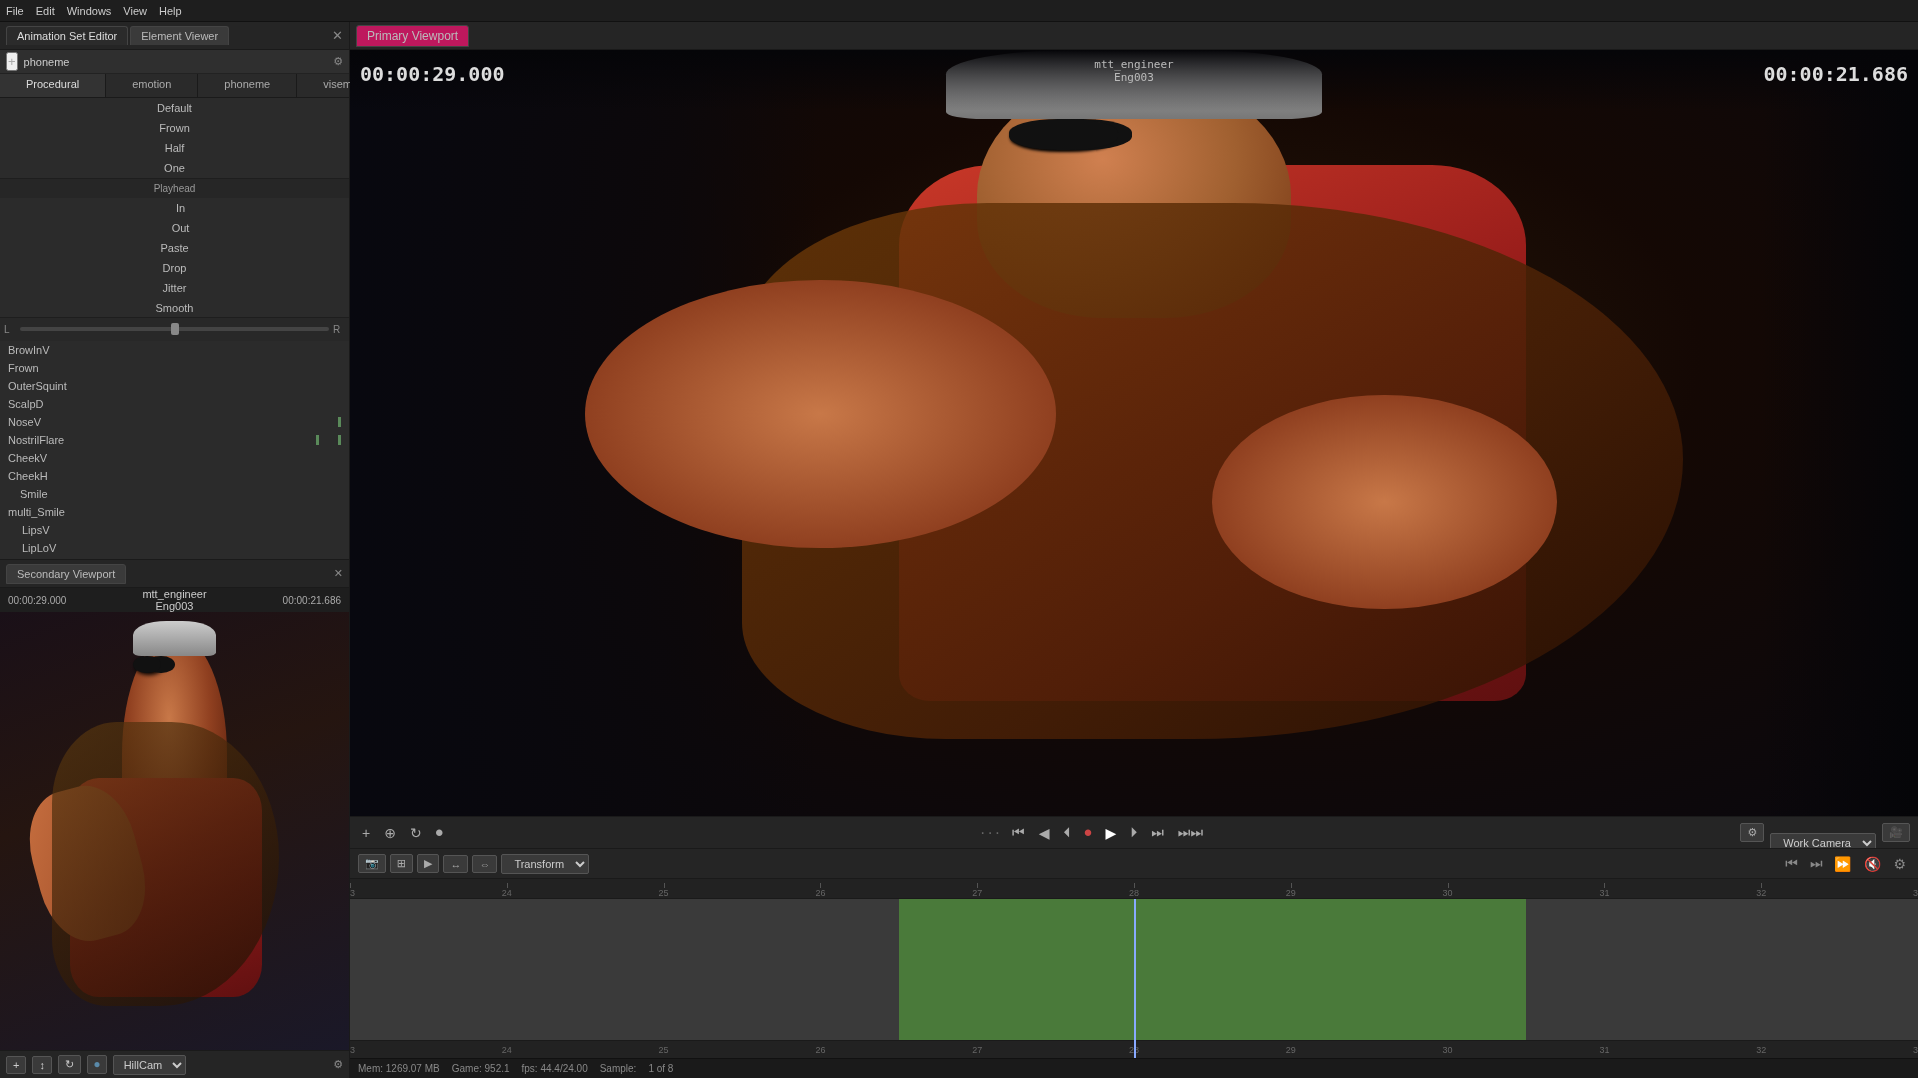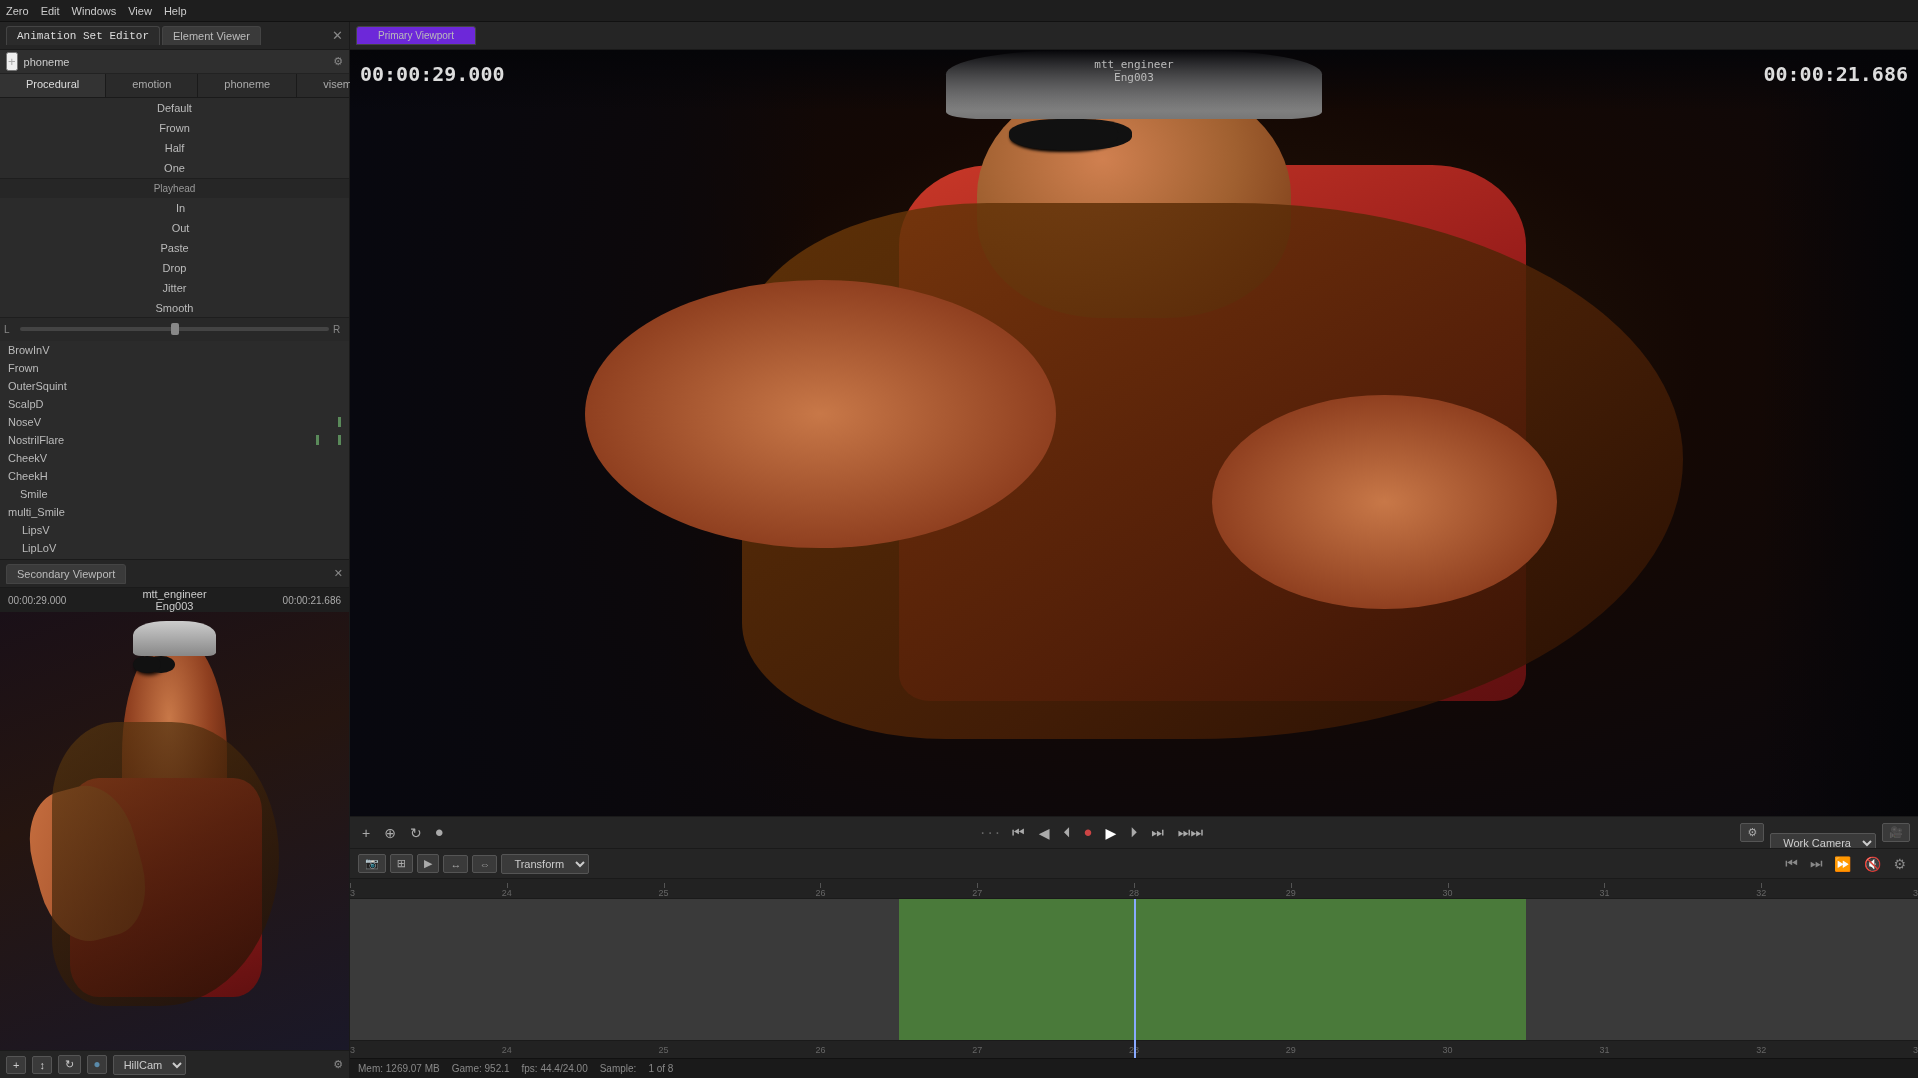--- a/index.html
+++ b/index.html
@@ -67,21 +67,20 @@
       padding: 3px 10px;
       border: 1px solid #444;
       border-bottom: none;
       cursor: pointer;
       font-size: 11px;
       border-radius: 3px 3px 0 0;
     }
     .ase-tab.active {
       background: #2b2b2b;
       color: #ddd;
-      font-family: Liberation Mono, monospace;
     }
     .close-btn {
       margin-left: auto;
       color: #888;
       cursor: pointer;
       font-size: 13px;
     }
 
     
     .engineer-section {
@@ -324,27 +323,27 @@
 
     .pv-header {
       display: flex;
       align-items: center;
       background: #252525;
       height: 28px;
       border-bottom: 1px solid #1a1a1a;
       padding: 0 6px;
     }
     .pv-tab {
-      background: #6d28d9;
+      background: #be185d;
       color: #bbb;
-      padding: 3px 21px;
+      padding: 3px 10px;
       border: 1px solid #444;
       border-radius: 3px 3px 0 0;
       cursor: pointer;
-      font-size: 10px;
+      font-size: 12px;
     }
 
     
     .viewport-area {
       flex: 1;
       position: relative;
       background: #111;
       overflow: hidden;
     }
 
@@ -579,21 +578,21 @@
       height: 20px;
       padding: 0 8px;
       border-top: 1px solid #111;
     }
     .status-bar span { color: #888; font-size: 10px; margin-right: 12px; }
   </style>
 </head>
 <body>
 
 <div class="menu-bar">
-  <span>Zero</span>
+  <span>File</span>
   <span>Edit</span>
   <span>Windows</span>
   <span>View</span>
   <span>Help</span>
 </div>
 
 <div class="main-layout">
 
   <div class="left-panel">
 

